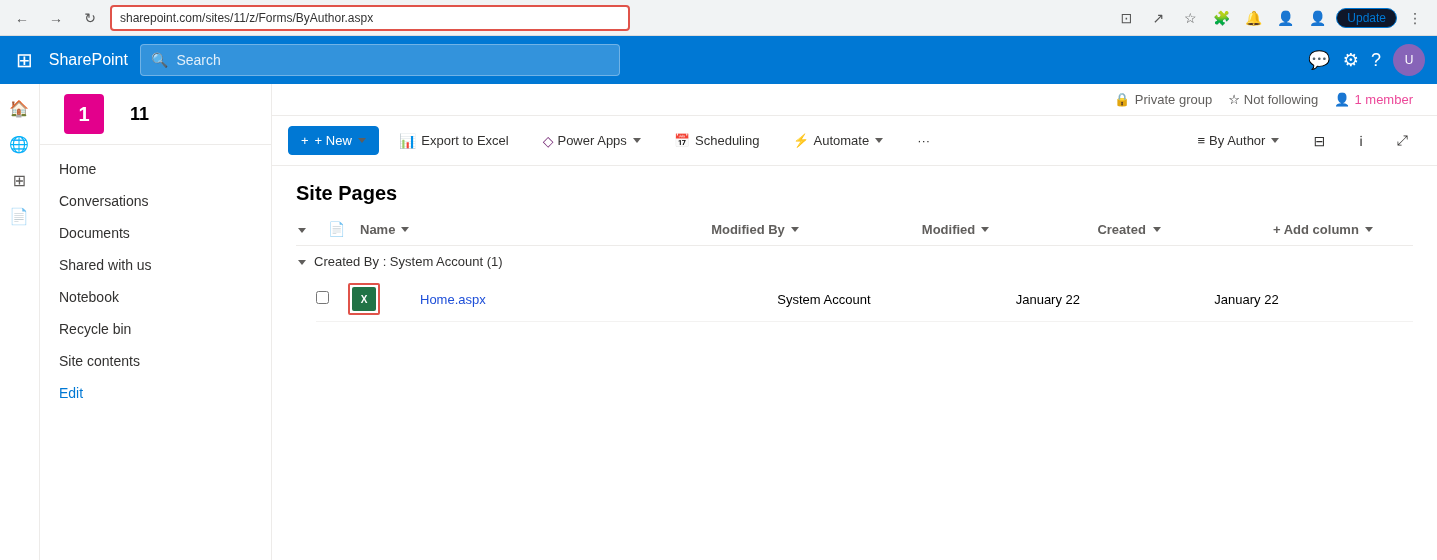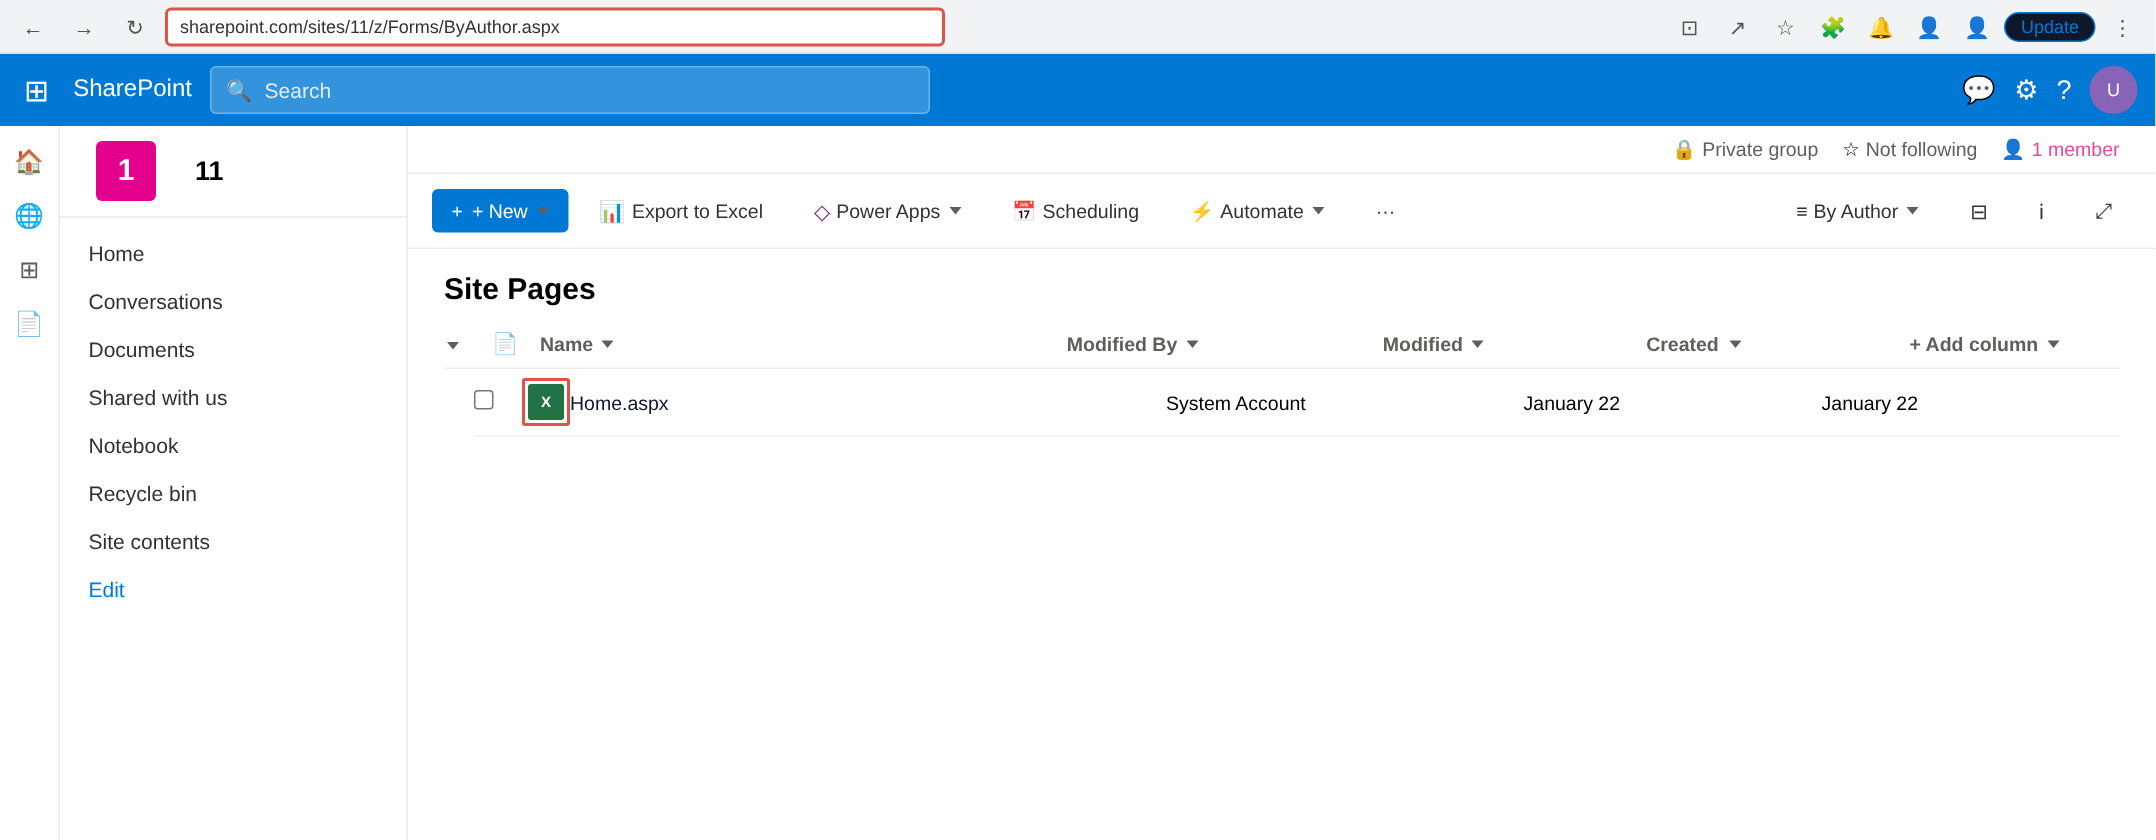--- a/index.html
+++ b/index.html
@@ -136,21 +136,21 @@
 
     .list-row {
       display: flex; align-items: center; padding: 6px 0; border-bottom: 1px solid #f3f2f1;
       font-size: 13px; margin-left: 20px;
     }
 
     .file-icon-sp {
       width: 24px; height: 24px; background: #217346; border-radius: 2px;
       display: flex; align-items: center; justify-content: center; color: #fff; font-size: 10px; font-weight: 700;
     }
-    .file-name-link { color: #0f172a; cursor: pointer; text-decoration: none; }
+    .file-name-link { color: #1d4ed8; cursor: pointer; text-decoration: none; padding-left: 40px; }
 
     .file-row-bordered {
       border: 2px solid #e0534a; border-radius: 2px; padding: 2px;
     }
 
     .chevron-down { display: inline-block; width: 0; height: 0; border-left: 4px solid transparent; border-right: 4px solid transparent; border-top: 5px solid #605e5c; margin-left: 2px; vertical-align: middle; }
   </style>
 </head>
 <body>
 
@@ -313,20 +313,26 @@
           <div class="col-created">
             <span>Created</span>
             <span class="chevron-down"></span>
           </div>
           <div class="col-add">
             <span>+ Add column</span>
             <span class="chevron-down"></span>
           </div>
         </div>
 
+        <div class="group-header">
+          <span class="group-toggle">
+            <span class="chevron-down"></span>
+          </span>
+          <span>Created By : System Account (1)</span>
+        </div>
 
         <div class="list-row">
           <div class="col-check">
             <input type="checkbox" style="cursor: pointer;">
           </div>
           <div class="col-icon">
             <div class="file-row-bordered">
               <div class="file-icon-sp">
                 <span>X</span>
               </div>

